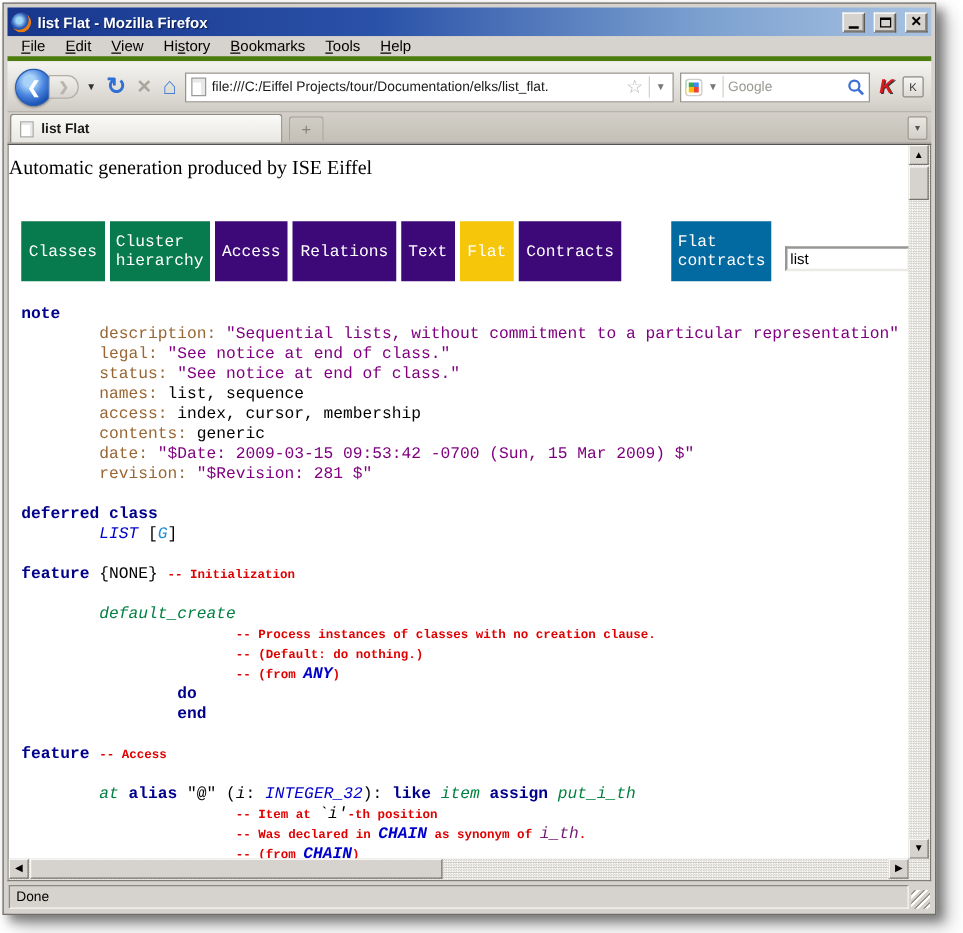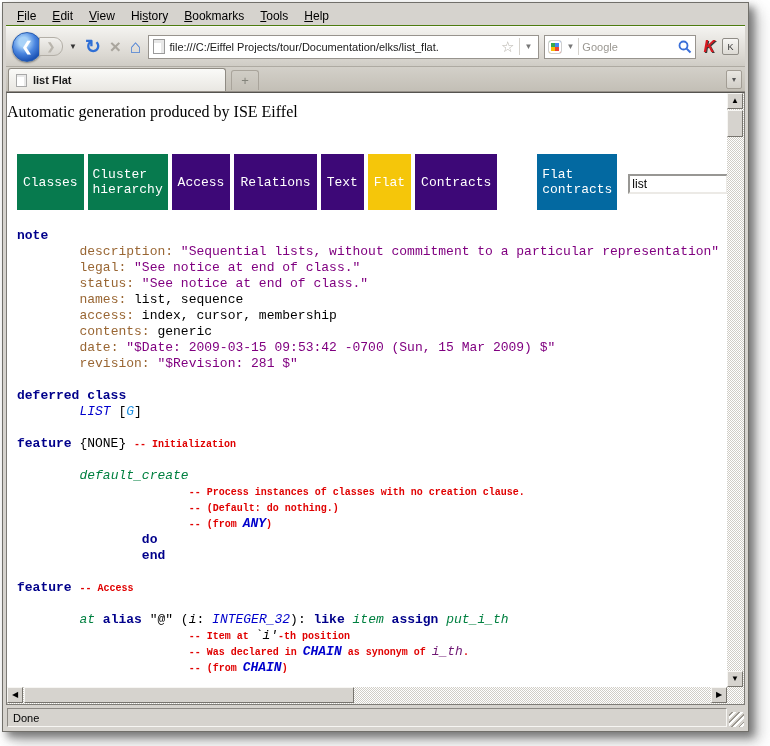--- a/index.html
+++ b/index.html
@@ -22,21 +22,21 @@
   .title-text { flex:1; color:#fff; font-weight:bold; font-size:12px; text-shadow:1px 1px 1px #0a1c5a;
     white-space:nowrap; overflow:hidden; }
   .winbtn { width:18px; height:16px; background:#d6d3ce; border:1px solid; border-color:#fff #5a5955 #5a5955 #fff;
     box-shadow:inset -1px -1px 0 #8f8d88; display:flex; align-items:center; justify-content:center; margin-left:2px; }
   .glyph-min { width:8px; height:2px; background:#000; margin-top:8px; }
   .glyph-max { width:9px; height:8px; border:1px solid #000; border-top-width:2px; }
   .glyph-close { font-size:11px; font-weight:bold; color:#000; font-family:"Liberation Sans",sans-serif; line-height:10px; }
 
   
   .menubar { height:20px; flex:0 0 20px; display:flex; align-items:center; padding-left:3px; font-size:12px;
-    background:#d6d3ce; border-bottom:1px solid #4d7c0f; }
+    background:#d6d3ce; border-bottom:4px solid #4d7c0f; }
   .menu-item { padding:2px 8px; color:#000; }
 
   
   .navbar { height:41px; flex:0 0 41px; display:flex; align-items:center; gap:5px; padding:0 6px;
     background:linear-gradient(#f4f3f0,#dcd9d3 70%,#cfccc5); border-top:1px solid #fbfaf8; border-bottom:1px solid #aeaaa2; }
   .back-btn { width:30px; height:30px; border-radius:50%; flex:0 0 30px;
     background:radial-gradient(circle at 38% 32%, #a8d2f8 0 18%, #4b86e0 45%, #1c52b4 75%, #0c3a92);
     border:1px solid #275caf; color:#fff; display:flex; align-items:center; justify-content:center;
     font-size:13px; font-weight:bold; box-shadow:0 1px 2px rgba(0,0,0,.4); }
   .fwd-btn { width:24px; height:19px; margin-left:-8px; border:1px solid #b3afa7; border-radius:0 9px 9px 0;
@@ -83,21 +83,21 @@
   .tablist-btn { position:absolute; right:3px; bottom:2px; width:16px; height:19px; border:1px solid #a29d94;
     background:linear-gradient(#e9e7e2,#d2cfc8); display:flex; align-items:center; justify-content:center;
     font-size:8px; color:#555; border-radius:2px; }
 
   
   .content-frame { flex:1; position:relative; background:#fff; border:1px solid #7e7c77; border-top-color:#55534f; overflow:hidden; }
   .content { position:absolute; left:0; top:0; right:17px; bottom:17px; overflow:hidden; background:#fff; }
 
   .page-heading { margin-top:10px; text-align:left; font-family:"Liberation Serif",serif; font-size:16px; color:#000; }
 
-  .btn-row { display:flex; align-items:stretch; gap:4px; height:56px; margin:33px 0 0 10px; }
+  .btn-row { display:flex; align-items:stretch; gap:4px; height:48px; margin:33px 0 0 10px; }
   .navbtn { color:#fff; font-family:"Liberation Mono",monospace; font-size:13px; display:flex; align-items:center;
     justify-content:center; padding:0 6px; white-space:nowrap; }
   .navbtn.wrap { white-space:normal; width:80px; padding:0 5px; line-height:15px; }
   .goto-panel { flex:1; color:#fff; font-family:"Liberation Mono",monospace; font-size:13px; padding:3px 0 0 7px; overflow:visible; }
   .goto-input { display:block; margin-top:2px; width:101%; height:20px; border:2px inset #eceae6; background:#fff;
     font-size:12px; font-family:"Liberation Sans",sans-serif; color:#000; padding:0 2px; outline:none; }
 
   .code-block { margin:18px 0 0 10px; font-family:"Liberation Mono",monospace; font-size:13px; line-height:16px; white-space:pre; }
   .code-line { height:16px; }
   .tok-kw   { color:#00008b; font-weight:bold; }
@@ -134,20 +134,33 @@
   .status-field { flex:1; height:19px; border:1px solid; border-color:#8c8984 #f7f6f3 #f7f6f3 #8c8984;
     font-size:11px; color:#000; padding:3px 0 0 5px; }
   .resize-grip { width:15px; height:15px; align-self:flex-end;
     background:repeating-linear-gradient(135deg, transparent 0 2px, #9a968f 2px 3px, #fdfdfc 3px 5px); }
 </style>
 </head>
 <body>
 
 <div class="window">
 
+  <div class="titlebar">
+    <div class="ff-icon"></div>
+    <div class="title-text">list Flat - Mozilla Firefox</div>
+    <div class="winbtn">
+        <span class="glyph-min"></span>
+      </div>
+    <div class="winbtn">
+        <span class="glyph-max"></span>
+      </div>
+    <div class="winbtn">
+        <span class="glyph-close">✕</span>
+      </div>
+  </div>
 
   <div class="menubar">
       <div class="menu-item"><u>F</u>ile</div>
       <div class="menu-item"><u>E</u>dit</div>
       <div class="menu-item"><u>V</u>iew</div>
       <div class="menu-item">Hi<u>s</u>tory</div>
       <div class="menu-item"><u>B</u>ookmarks</div>
       <div class="menu-item"><u>T</u>ools</div>
       <div class="menu-item"><u>H</u>elp</div>
     </div>

